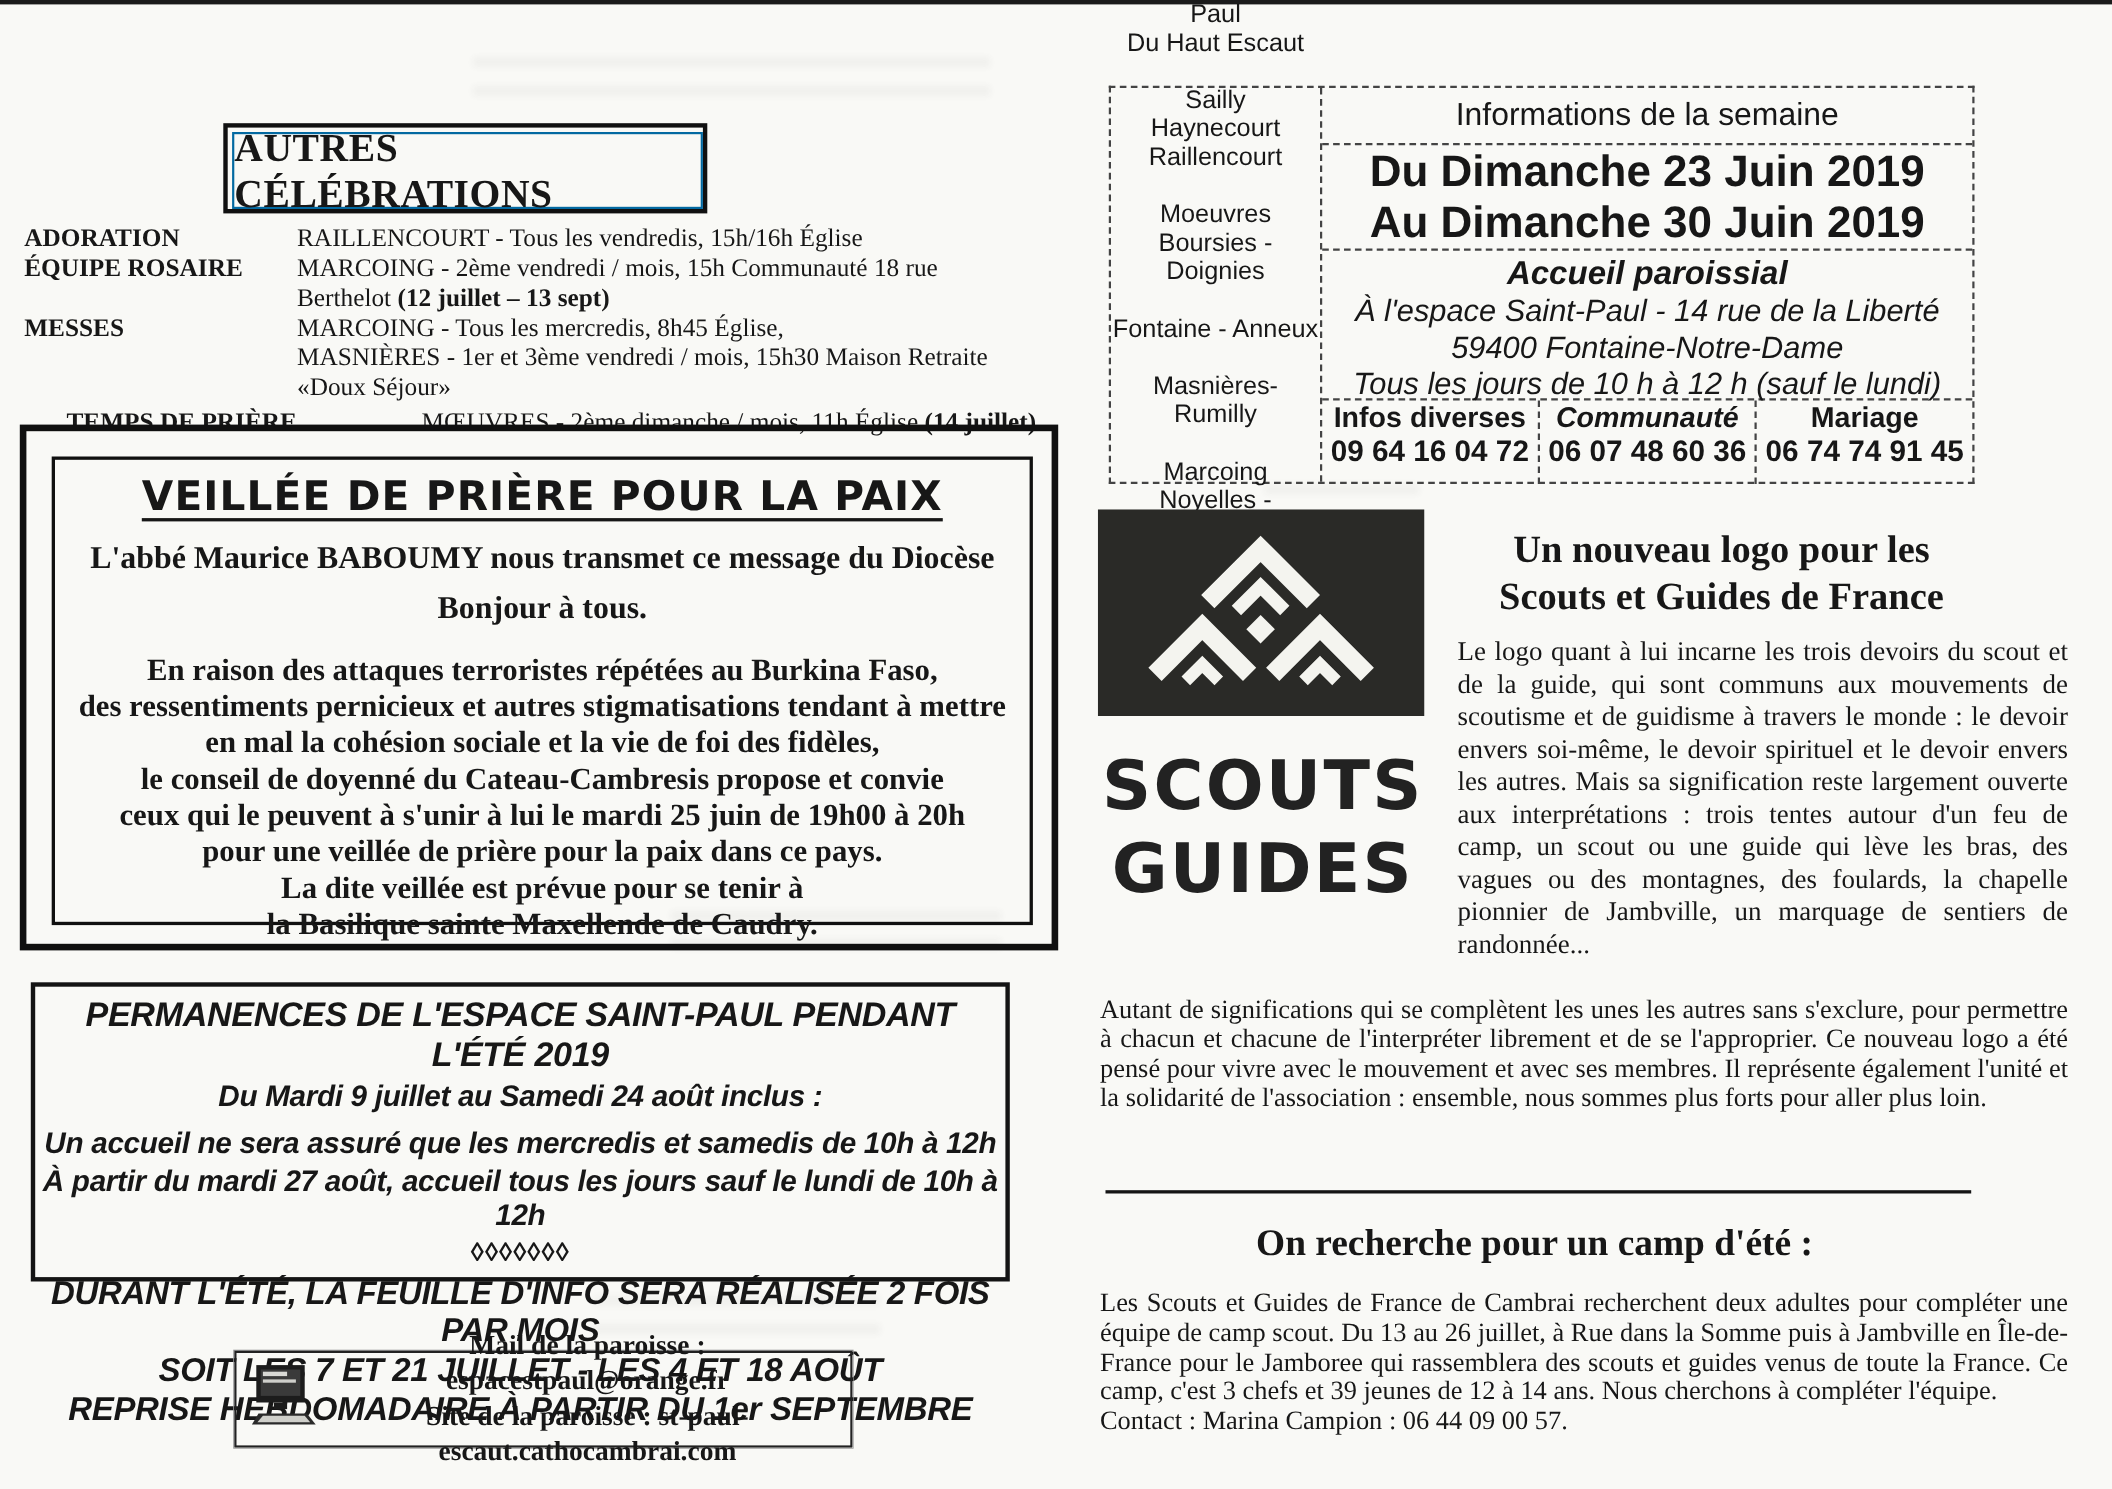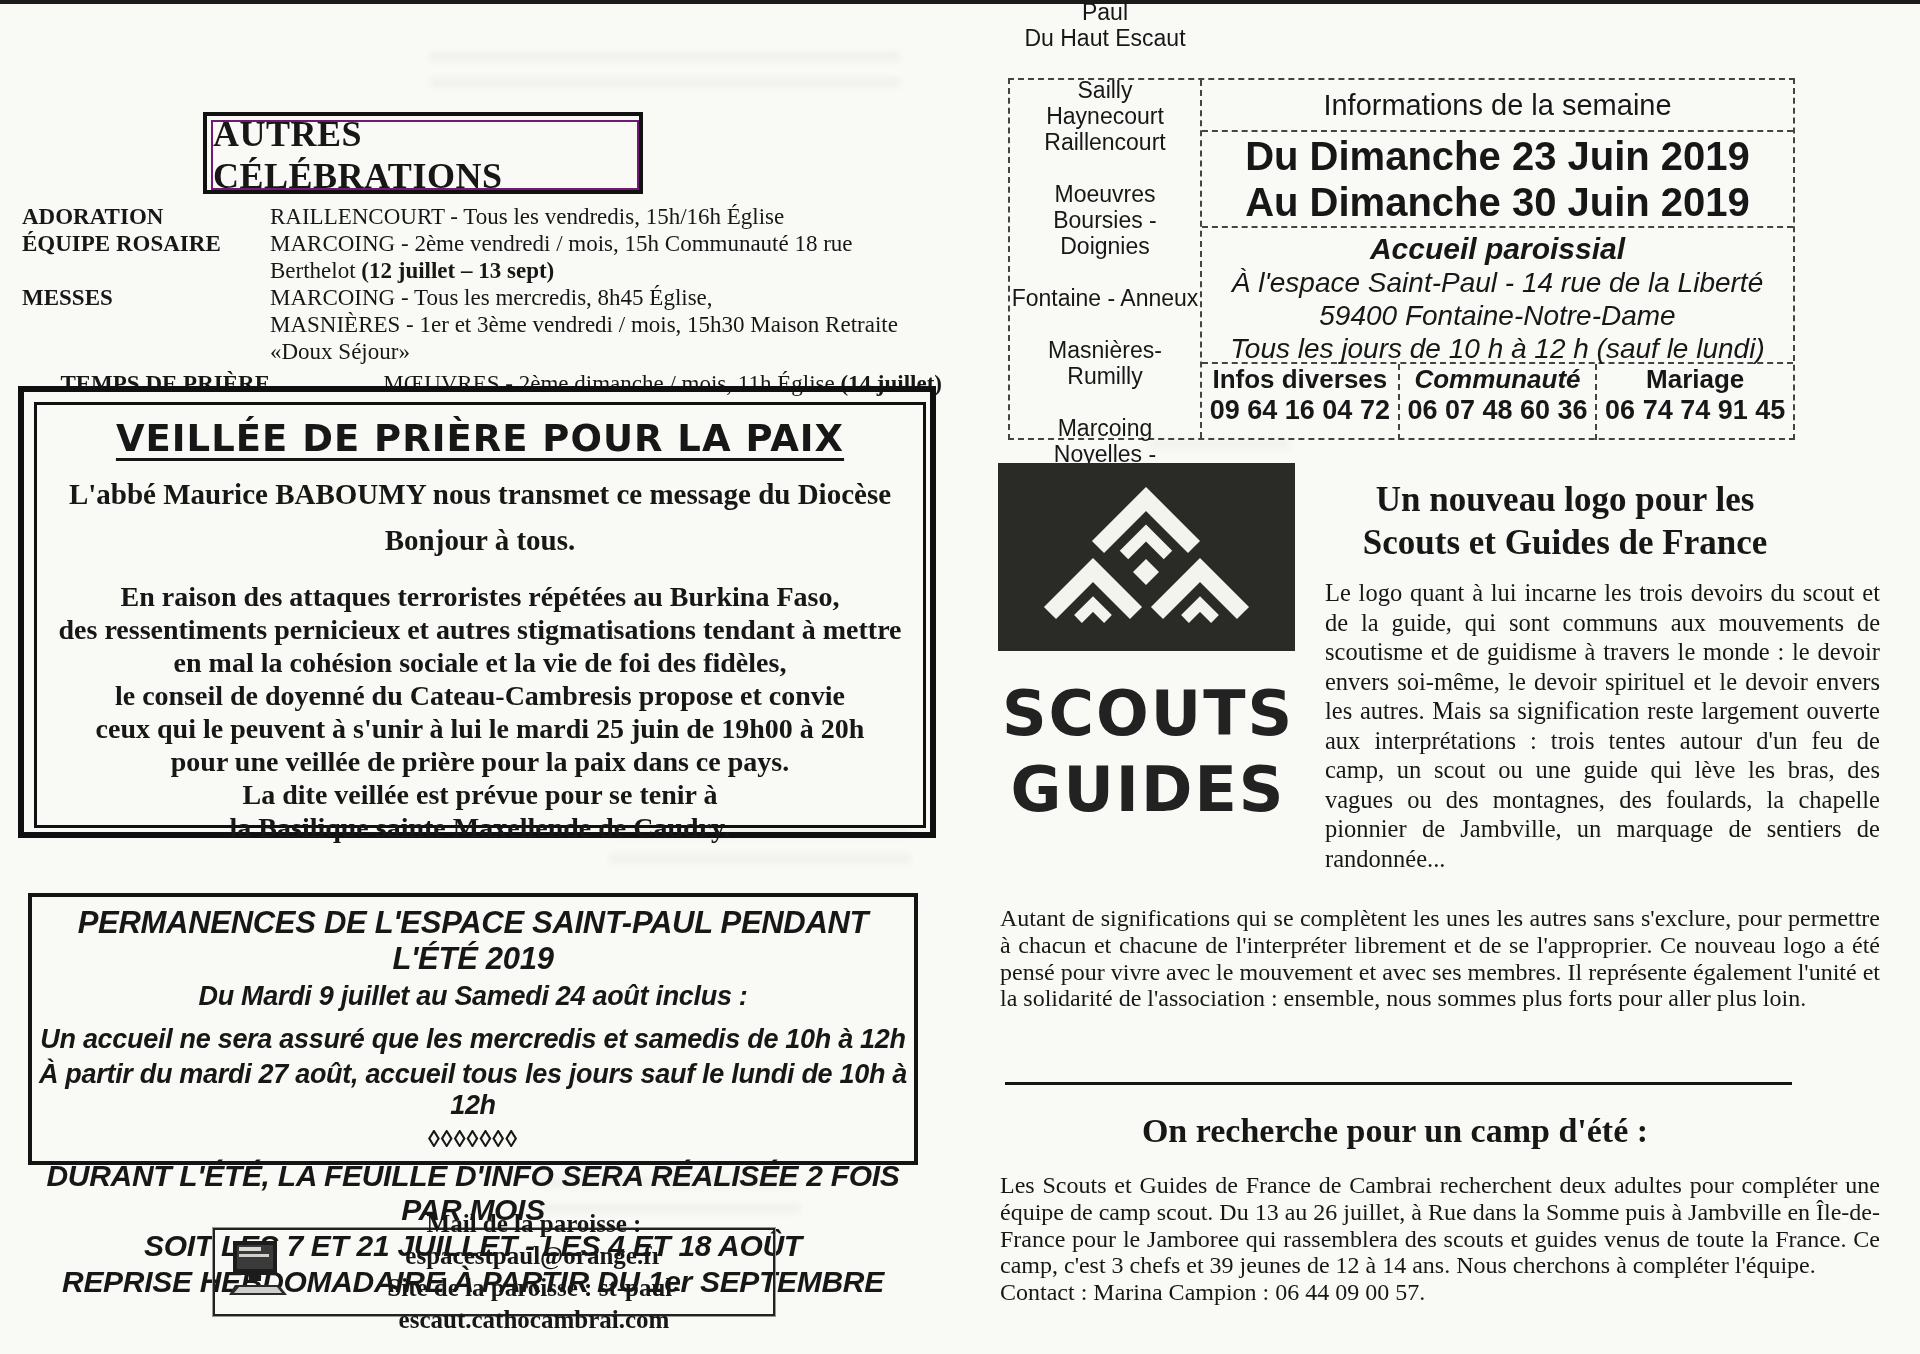--- a/index.html
+++ b/index.html
@@ -3,31 +3,31 @@
 <meta charset="utf-8">
 <style>
   html,body{margin:0;padding:0;background:#dededa;}
   .page{position:relative;width:1920px;height:1354px;background:#f9f9f6;overflow:hidden;
         font-family:"Liberation Serif",serif;color:#171717;}
   .abs{position:absolute;}
   .topline{left:0;top:0;width:1920px;height:4px;background:#1b1b1b;}
 
   
   .autres-box{left:203px;top:112px;width:424px;height:66px;border:4px solid #111;padding:4px;background:transparent;}
-  .autres-inner{width:100%;height:100%;border:2px solid #701a75;display:flex;align-items:center;justify-content:center;}
+  .autres-inner{width:100%;height:100%;border:2px solid #0369a1;display:flex;align-items:center;justify-content:center;}
   .autres-title{font-weight:bold;font-size:36px;letter-spacing:.5px;}
 
   .acl-list{left:22px;top:203px;width:920px;font-size:23px;}
   .acr{display:flex;line-height:27px;}
   .acr.gap{margin-top:5px;text-align:right;}
   .acl{flex:0 0 248px;font-weight:bold;}
   .act{flex:1;}
   .act b{font-weight:bold;}
 
-  .veillee-box{left:18px;top:386px;width:886px;height:420px;border:6px solid #101010;padding:10px;}
+  .veillee-box{left:18px;top:386px;width:886px;height:420px;border:6px solid #101010;padding:23px;}
   .veillee-inner{width:100%;height:100%;border:3px solid #101010;text-align:center;}
   .veillee-title{font-family:"DejaVu Sans",sans-serif;font-weight:bold;font-size:37px;margin-top:12px;
         letter-spacing:1px;text-decoration:underline;text-decoration-thickness:3px;text-underline-offset:7px;}
   .veillee-l1{font-weight:bold;font-size:29px;margin-top:18px;}
   .veillee-l2{font-weight:bold;font-size:29px;margin-top:13px;}
   .veillee-body{font-weight:bold;font-size:28px;line-height:33px;margin-top:23px;white-space:pre-line;}
 
   .perm-box{left:28px;top:893px;width:882px;height:264px;border:4px solid #141414;text-align:center;
         font-family:"Liberation Sans",sans-serif;font-style:italic;font-weight:bold;letter-spacing:-.3px;}
   .perm-title{font-size:31px;margin-top:8px;}

